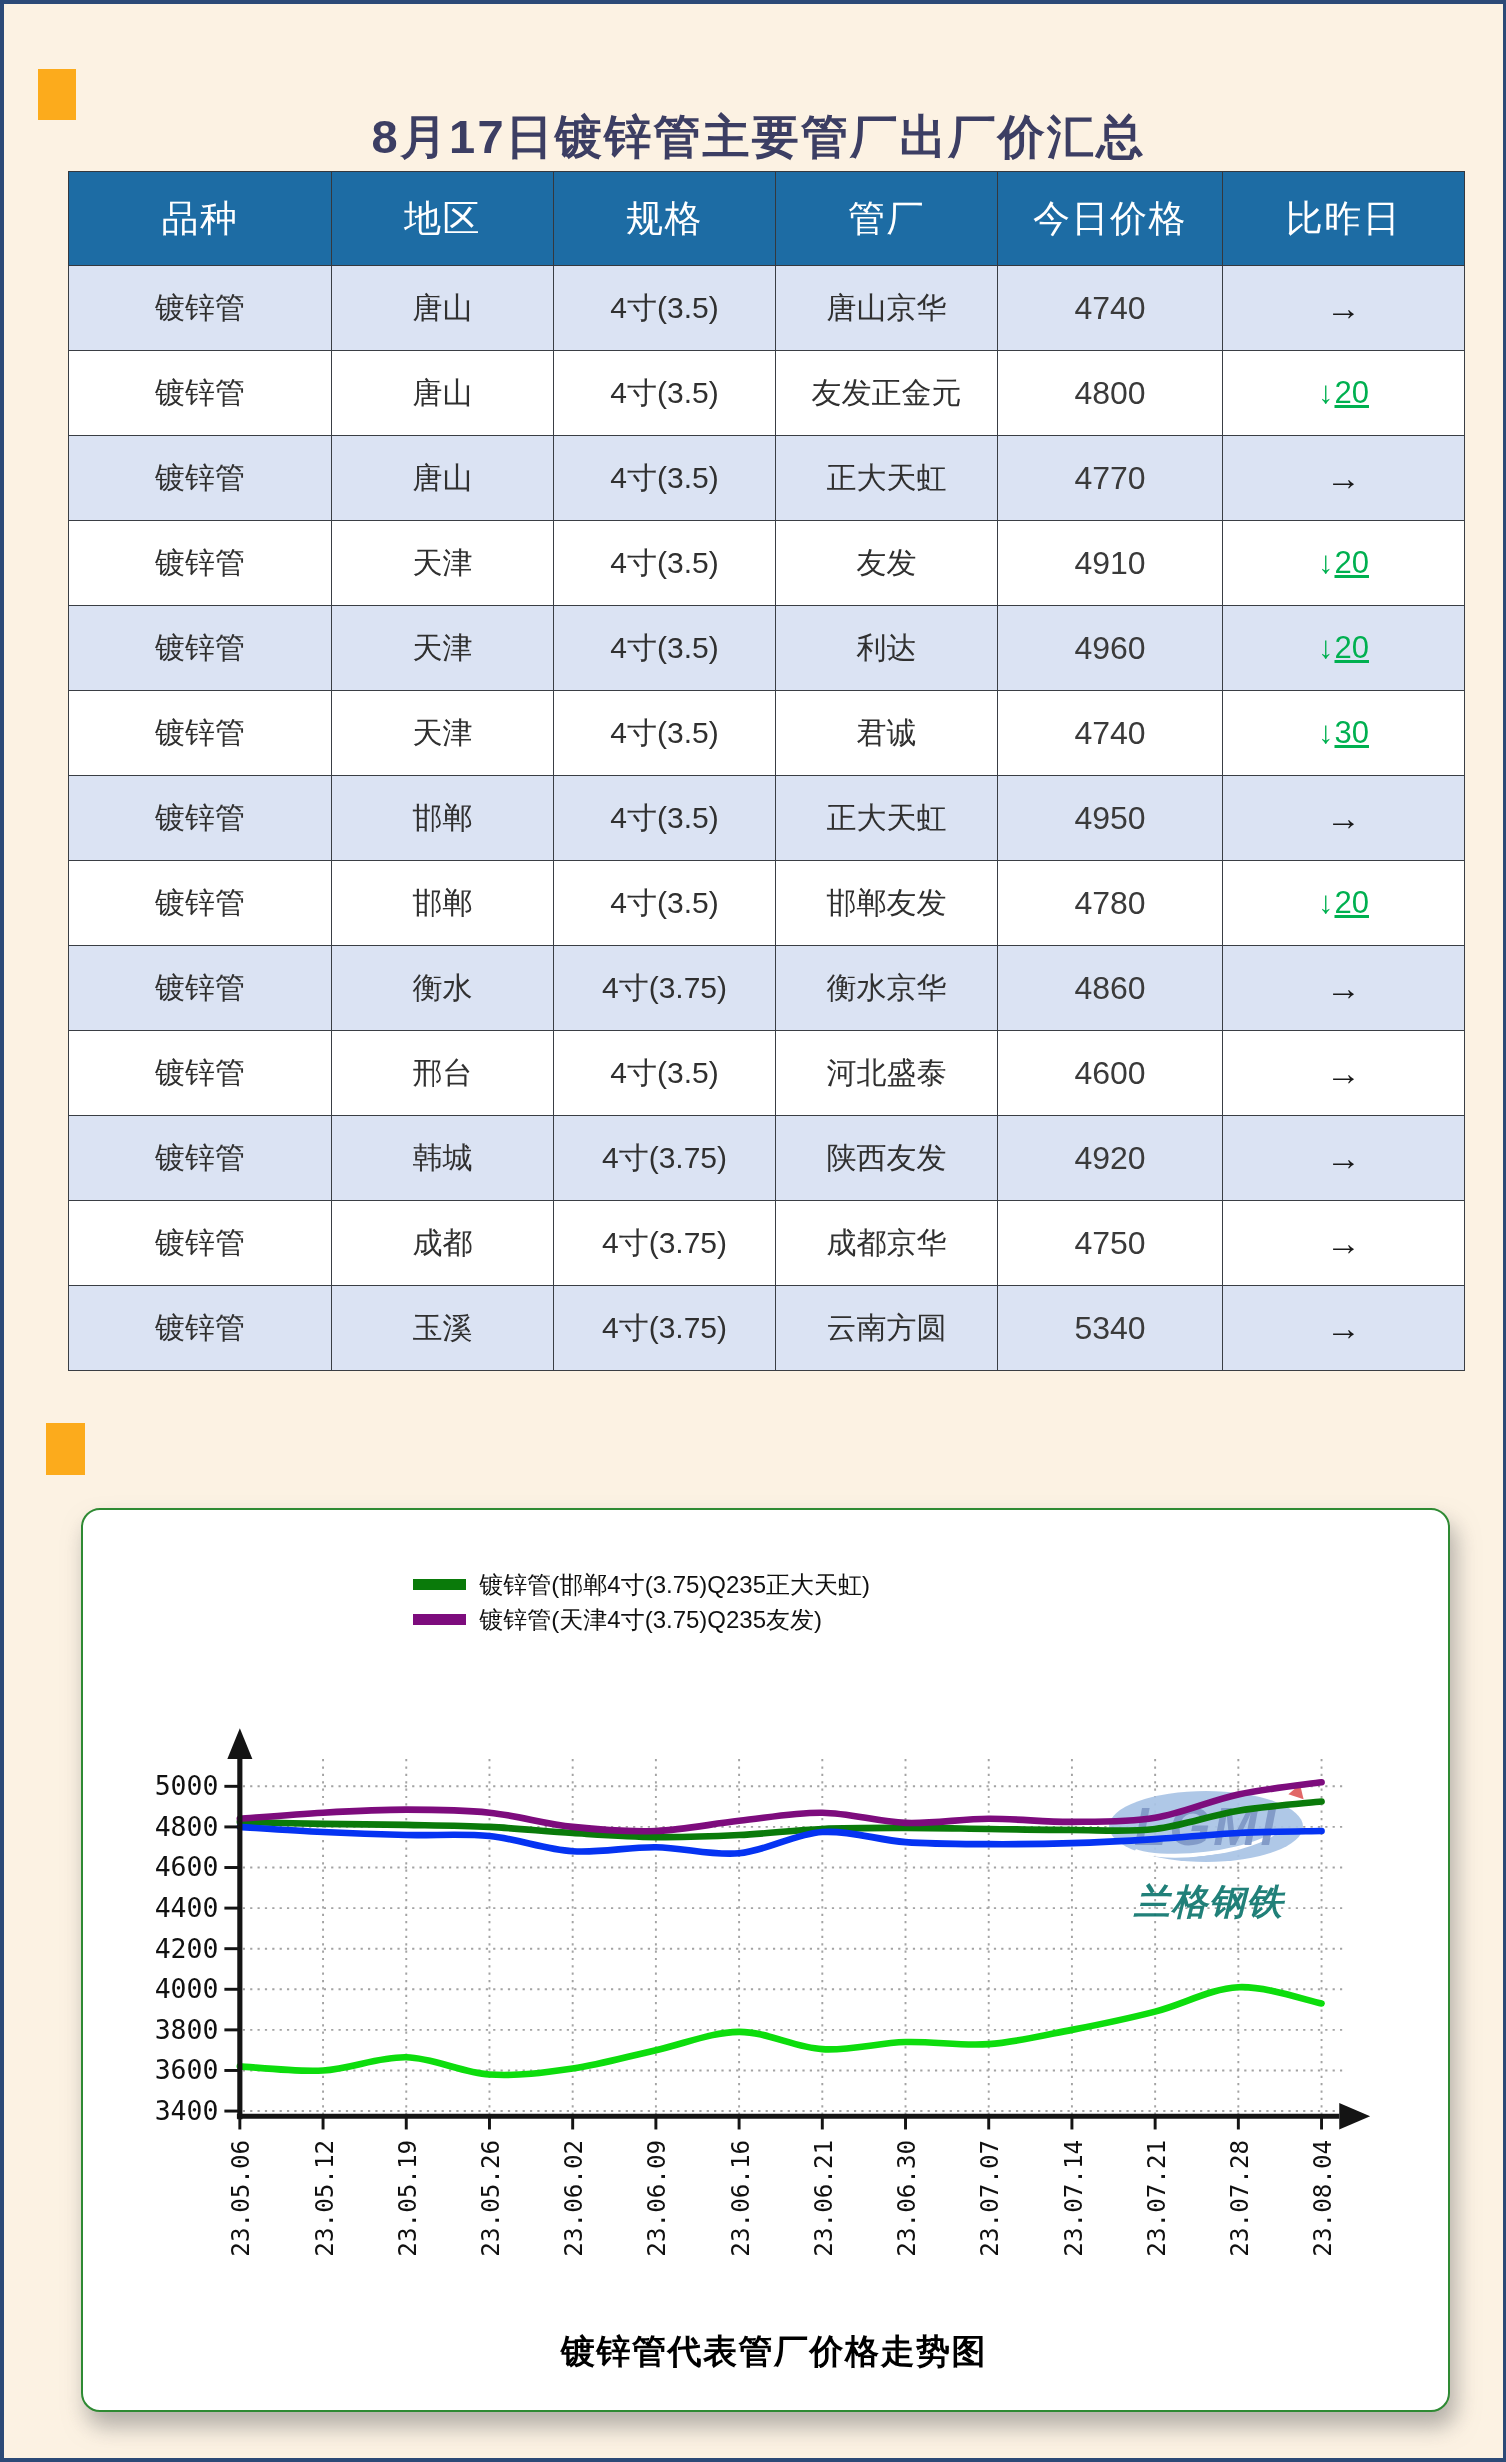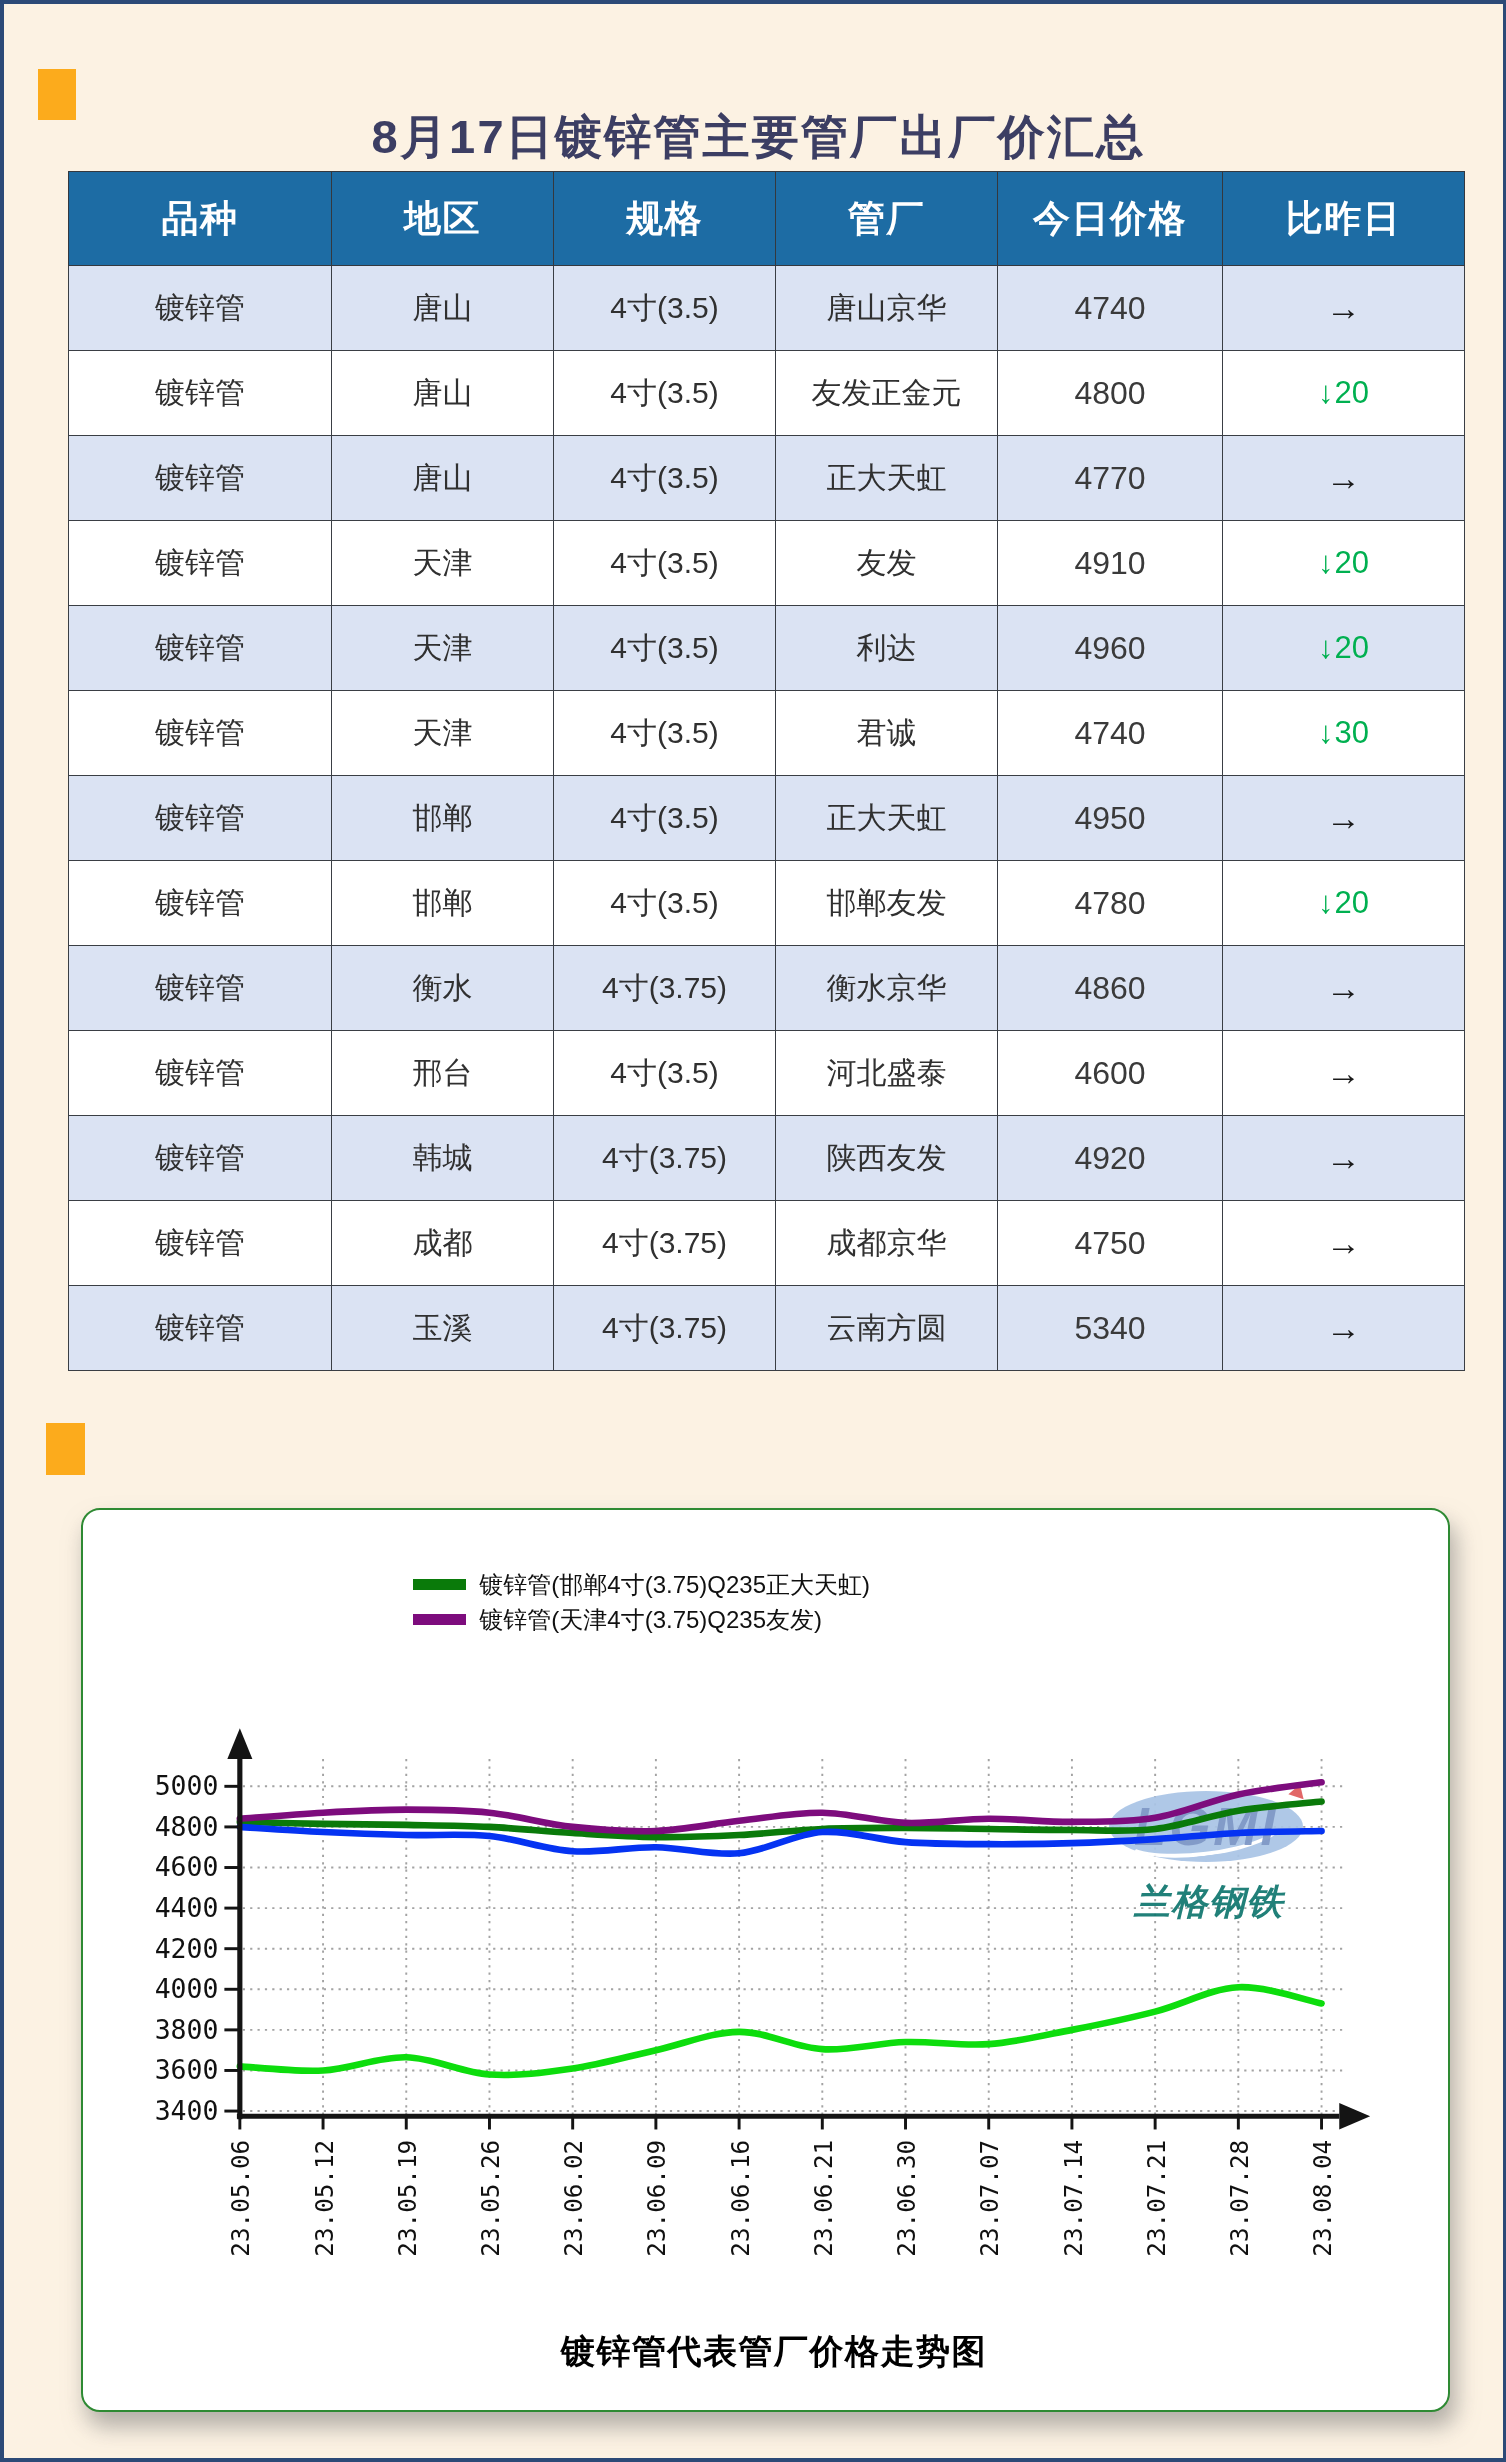--- a/index.html
+++ b/index.html
@@ -10,29 +10,29 @@
   #bullet1{left:34px;top:65px;width:38px;height:51px;}
   #bullet2{left:42px;top:1419px;width:39px;height:52px;}
   .page-title{position:absolute;left:0;right:0;top:71px;text-align:center;
         font-size:47px;font-weight:700;color:#3c3e63;letter-spacing:2.2px;padding-left:10px;}
   .section-title{position:absolute;left:97px;top:1420px;font-size:46px;
         font-weight:700;color:#3c3e63;letter-spacing:2.9px;}
 
   
   .price-table{position:absolute;left:64px;top:167px;width:1378px;
         border-collapse:collapse;table-layout:fixed;}
-  .price-table th{background:#1d6ca4;color:#ffffff;font-size:37px;font-weight:700;
+  .price-table th{background:#1d6ca4;color:#ffffff;font-size:37px;font-weight:400;
         height:91px;border:1.5px solid #34383e;text-align:center;letter-spacing:1.5px;}
   .price-table td{height:82px;border:1.5px solid #3a3e44;text-align:center;
         vertical-align:middle;font-size:30px;color:#303030;background:#ffffff;}
   .price-table tbody tr:nth-child(odd) td{background:#dbe3f3;}
   .price-table td.price{font-size:32px;color:#3a3a3a;}
   .price-table td.change{font-size:35px;color:#1a1a1a;}
   .price-table td.change.down{color:#00b050;font-size:31px;}
-  .chg-val{margin-left:1px;}
+  .chg-val{margin-left:1px;text-decoration:underline;}
 
   
   .chart-panel{position:absolute;left:77px;top:1504px;width:1369px;height:904px;
         background:#ffffff;border:2.9px solid #2e8a33;border-radius:19px;
         box-sizing:border-box;box-shadow:5.9px 14.7px 22px rgba(120,120,120,.55);}
   .chart-layer{position:absolute;left:0;top:0;}
   .legend{position:absolute;left:330px;top:57px;}
   .legend-row{display:flex;align-items:center;height:35px;}
   .legend-swatch{width:53px;height:11px;margin-right:13.3px;flex:0 0 auto;}
   .legend-label{font-size:24px;color:#101010;white-space:nowrap;}

